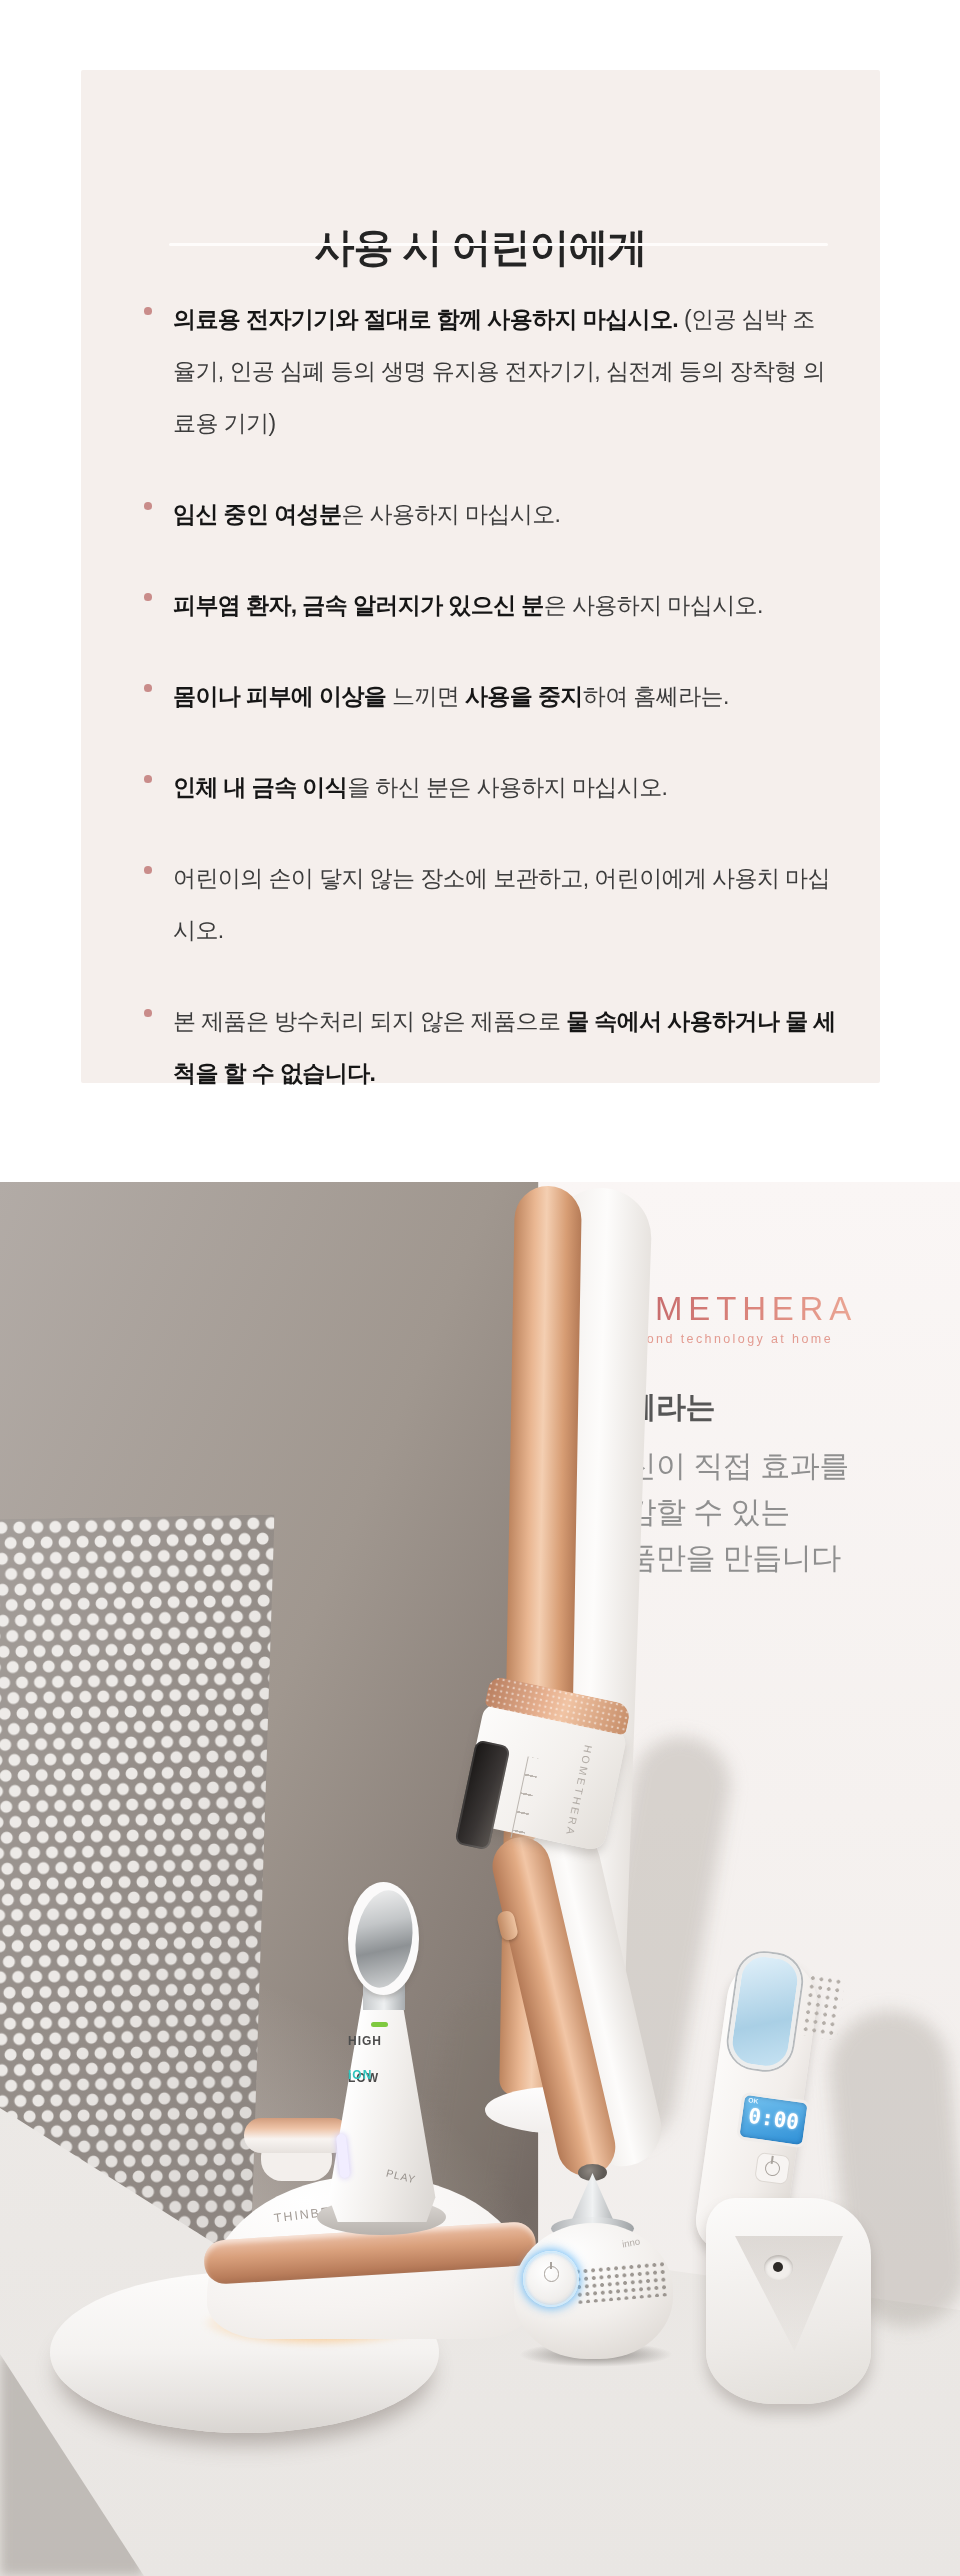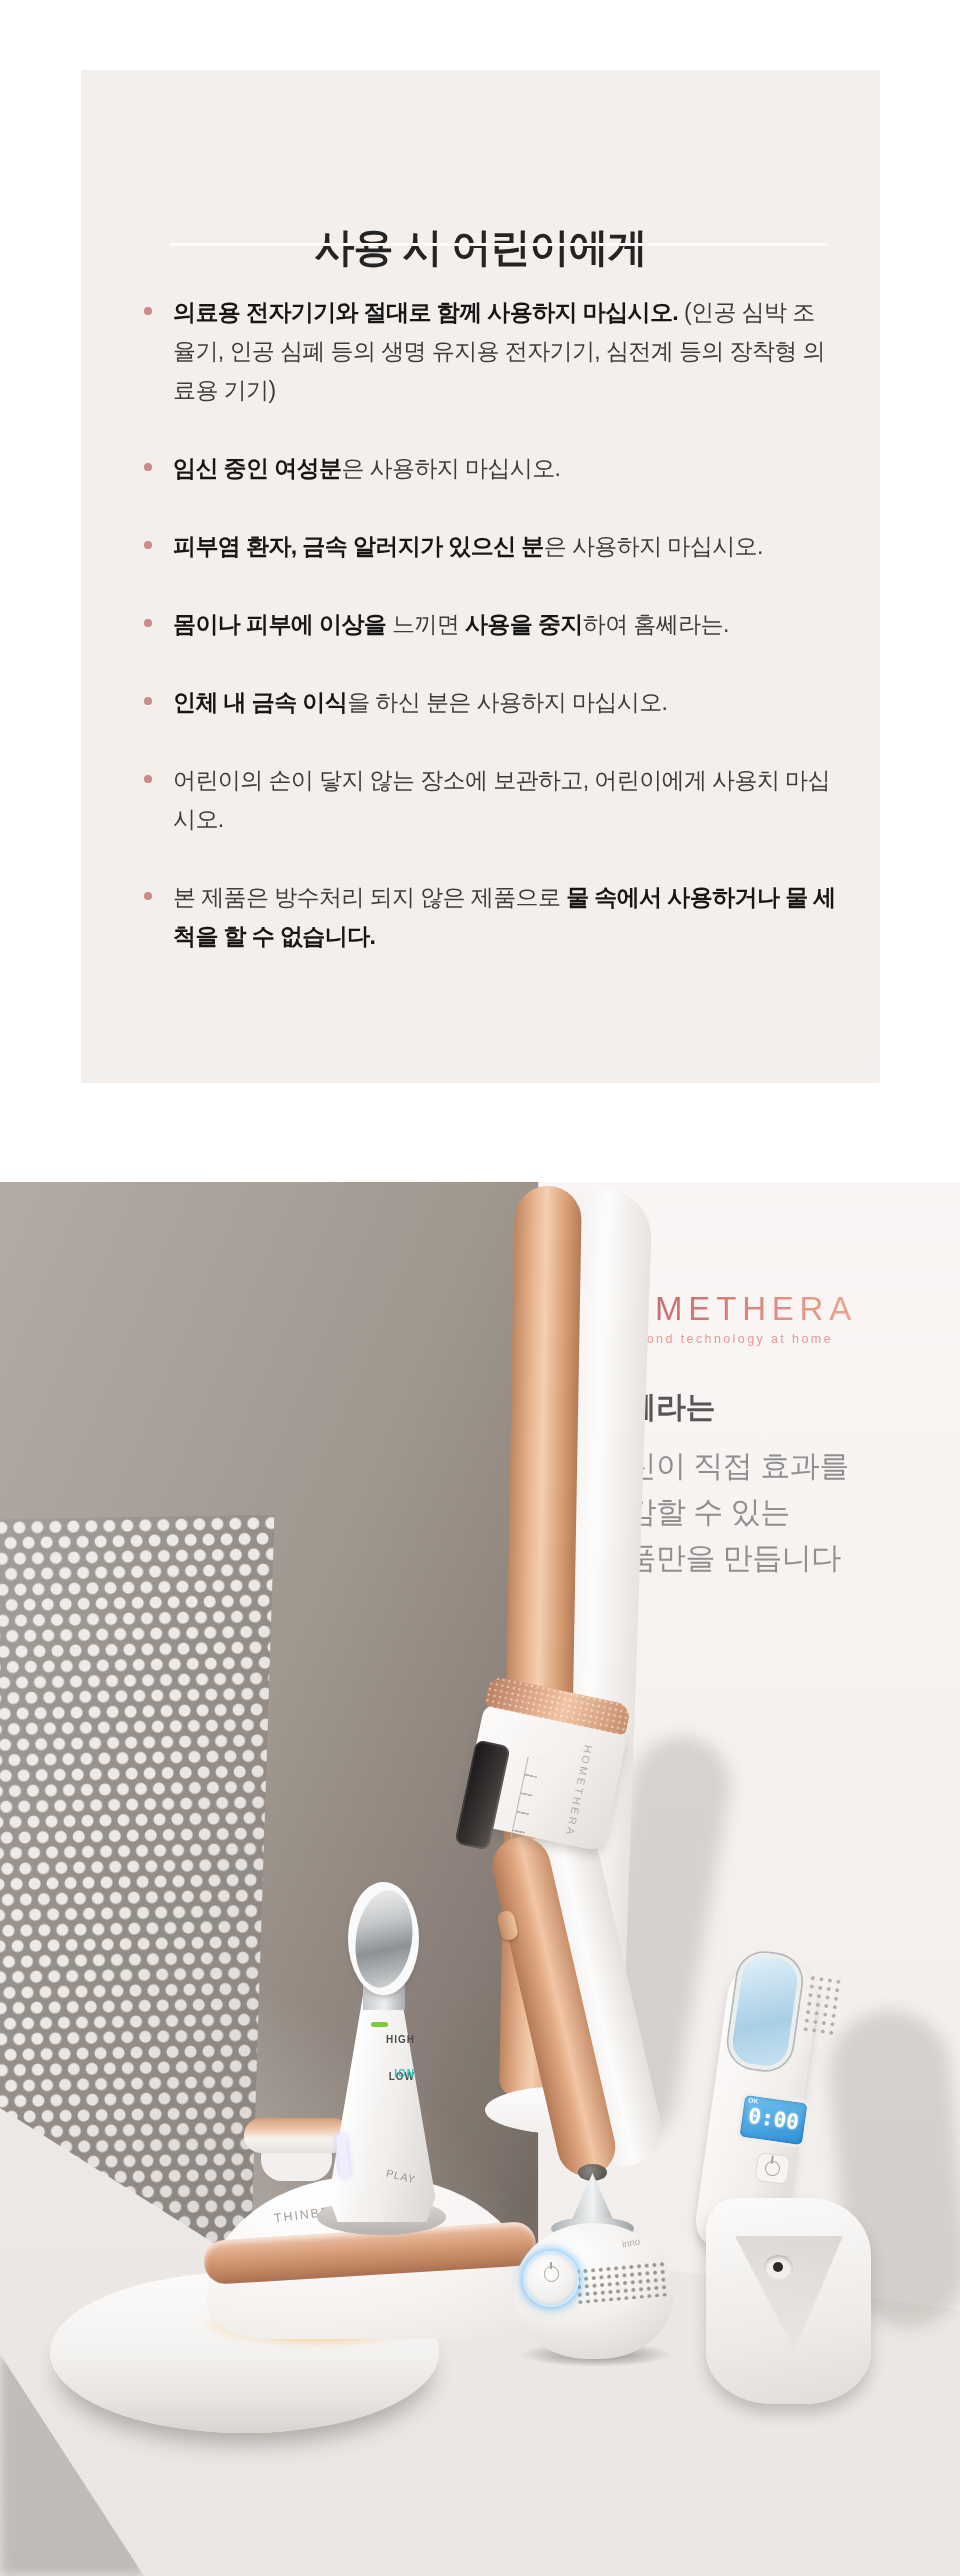--- a/index.html
+++ b/index.html
@@ -20,21 +20,21 @@
     position:absolute;left:88px;top:173px;width:659px;height:2.9px;
     background:#fefcfb;border-radius:1.9px;
   }
   .notice-list{position:absolute;left:63px;top:223px;width:701px;}
   .notice-item{position:relative;padding-left:29px;margin-bottom:39px;width:663px;}
   .notice-item .dot{
     position:absolute;left:0;top:14.4px;width:7.7px;height:7.7px;border-radius:50%;
     background:#c98c8a;
   }
   .notice-text{
-    margin:0;font-size:23px;line-height:39px;color:#3c3c3c;letter-spacing:-0.6px;
+    margin:0;font-size:23px;line-height:52px;color:#3c3c3c;letter-spacing:-0.6px;
   }
   .notice-text .b{font-weight:700;color:#161616;}
 
   
   .photo{position:absolute;left:0;top:1182px;width:960px;height:1394px;overflow:hidden;}
   .photo *{position:absolute;}
   .wall-left{
     left:0;top:0;width:960px;height:1394px;
     background:
       radial-gradient(120% 85% at 0% 100%, rgba(238,234,231,.95) 0%, rgba(238,234,231,0) 55%),
@@ -164,21 +164,21 @@
     clip-path:polygon(36% 0,64% 0,98% 90%,90% 100%,10% 100%,2% 90%);
     background:linear-gradient(100deg,#ffffff 25%,#f0edea 60%,#d9d5d1 100%);}
   .wand-neck{left:46px;top:88px;width:42px;height:40px;
     background:linear-gradient(90deg,#c5c8ca 0%,#eef0f1 50%,#a8acaf 100%);}
   .wand-head{left:31px;top:0;width:71px;height:113px;border-radius:50%;
     background:#fbfafa;box-shadow:0 2.9px 5.8px rgba(100,92,85,.3);}
   .wand-head-in{left:7.7px;top:7.7px;width:56px;height:98px;border-radius:50%;
     transform:rotate(8deg);
     background:linear-gradient(160deg,#f4f4f4 0%,#c3c6c8 35%,#8d9194 60%,#d9dbdc 100%);}
   .wand-led{left:54px;top:140px;width:17.3px;height:4.8px;border-radius:2.9px;background:#7ec93f;}
-  .wand-lab{width:67px;left:31px;text-align:right;font-size:10px;font-weight:700;
+  .wand-lab{width:67px;left:31px;text-align:left;font-size:12px;font-weight:700;
     letter-spacing:1px;color:#4c4c4c;}
   .wand-lab.high{top:152px;}
   .wand-lab.low{top:169px;margin-top:20px;}
   .wand-lab.ion{top:186px;color:#2fc4bd;}
   .wand-pill{left:21px;top:252px;width:9.6px;height:44px;border-radius:5.8px;
     transform:rotate(-6deg);background:#f1edff;box-shadow:0 0 6.7px #cfc6f5;}
   .wand-brand{left:69px;top:288px;font-size:10.6px;letter-spacing:1px;color:#98928d;
     transform:rotate(14deg);}
 
   

